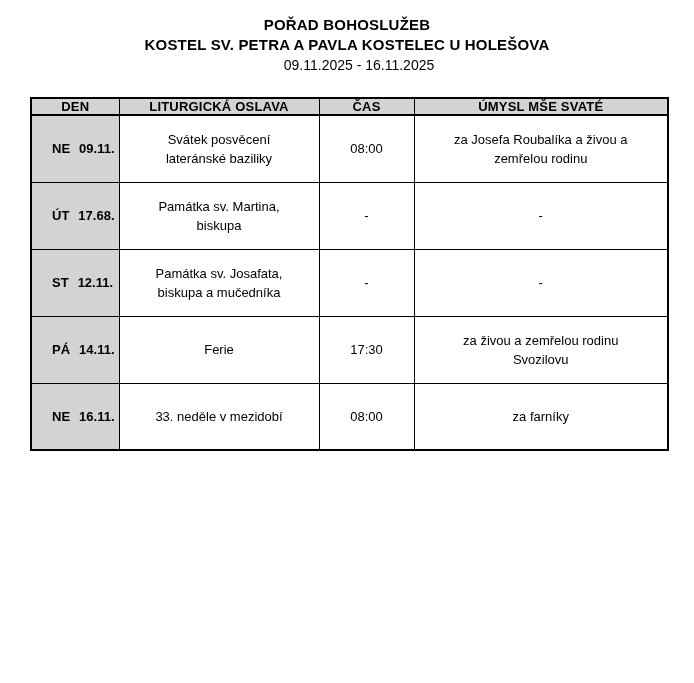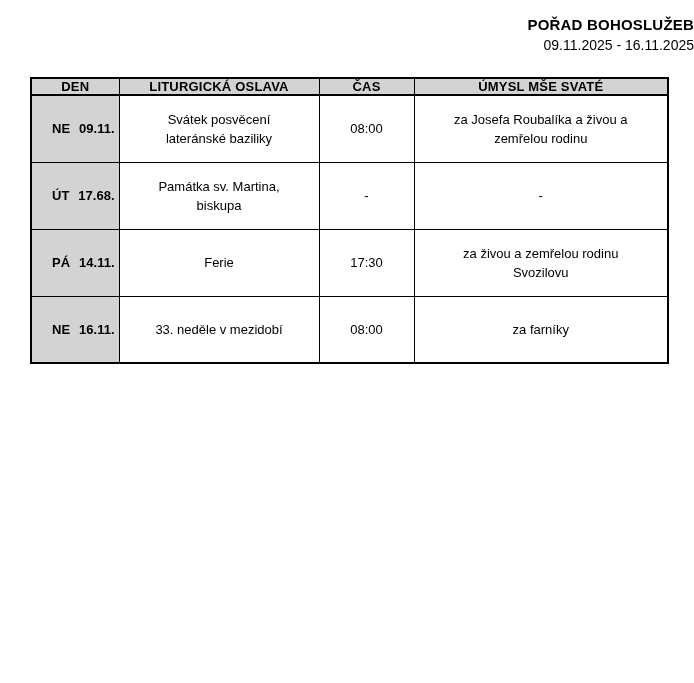--- a/index.html
+++ b/index.html
@@ -13,21 +13,21 @@
   html, body { margin: 0; padding: 0; }
   body {
     width: 694px;
     height: 683px;
     background: var(--page-bg);
     color: var(--text-color);
     font-family: "Liberation Sans", sans-serif;
     overflow: hidden;
   }
   .title-block {
-    text-align: right;
+    text-align: center;
     padding-top: 15px;
   }
   .title-line {
     font-size: 15px;
     font-weight: bold;
     line-height: 20px;
     letter-spacing: 0.2px;
   }
   .date-range {
     font-size: 14px;
@@ -71,20 +71,21 @@
     white-space: nowrap;
     padding: 0 20px;
   }
   .day-cell .day-date { margin-left: 9px; }
 </style>
 </head>
 <body>
 
 <div class="title-block">
   <div class="title-line">POŘAD BOHOSLUŽEB</div>
+  <div class="title-line">KOSTEL SV. PETRA A PAVLA KOSTELEC U HOLEŠOVA</div>
   <div class="date-range">09.11.2025 - 16.11.2025</div>
 </div>
 
 <table class="schedule">
   <colgroup>
     <col style="width:88px">
     <col style="width:200px">
     <col style="width:95px">
     <col style="width:254px">
   </colgroup>
@@ -106,20 +107,27 @@
 zemřelou rodinu</td>
     </tr>
     <tr>
       <td class="day-cell"><span class="day-abbr">ÚT</span><span class="day-date">17.68.</span></td>
       <td>Památka sv. Martina,
 biskupa</td>
       <td>-</td>
       <td>-</td>
     </tr>
     <tr>
+      <td class="day-cell"><span class="day-abbr">ST</span><span class="day-date">12.11.</span></td>
+      <td>Památka sv. Josafata,
+biskupa a mučedníka</td>
+      <td>-</td>
+      <td>-</td>
+    </tr>
+    <tr>
       <td class="day-cell"><span class="day-abbr">PÁ</span><span class="day-date">14.11.</span></td>
       <td>Ferie</td>
       <td>17:30</td>
       <td>za živou a zemřelou rodinu
 Svozilovu</td>
     </tr>
     <tr>
       <td class="day-cell"><span class="day-abbr">NE</span><span class="day-date">16.11.</span></td>
       <td>33. neděle v mezidobí</td>
       <td>08:00</td>

